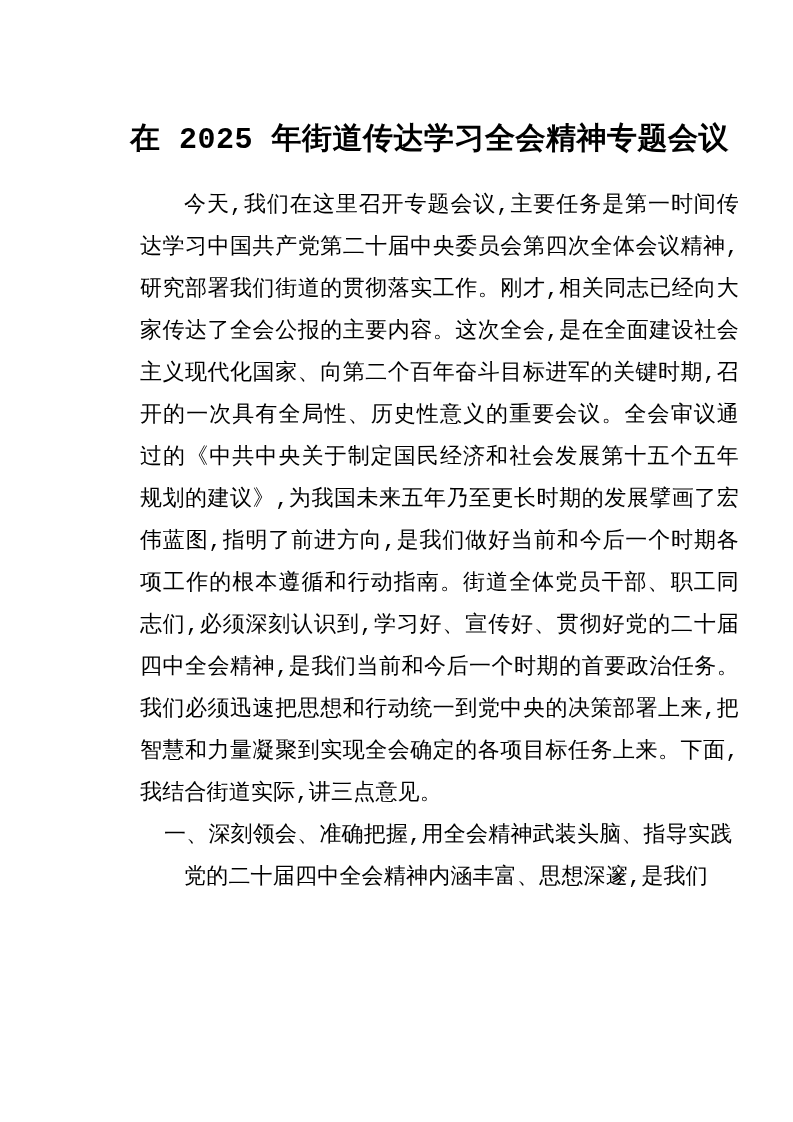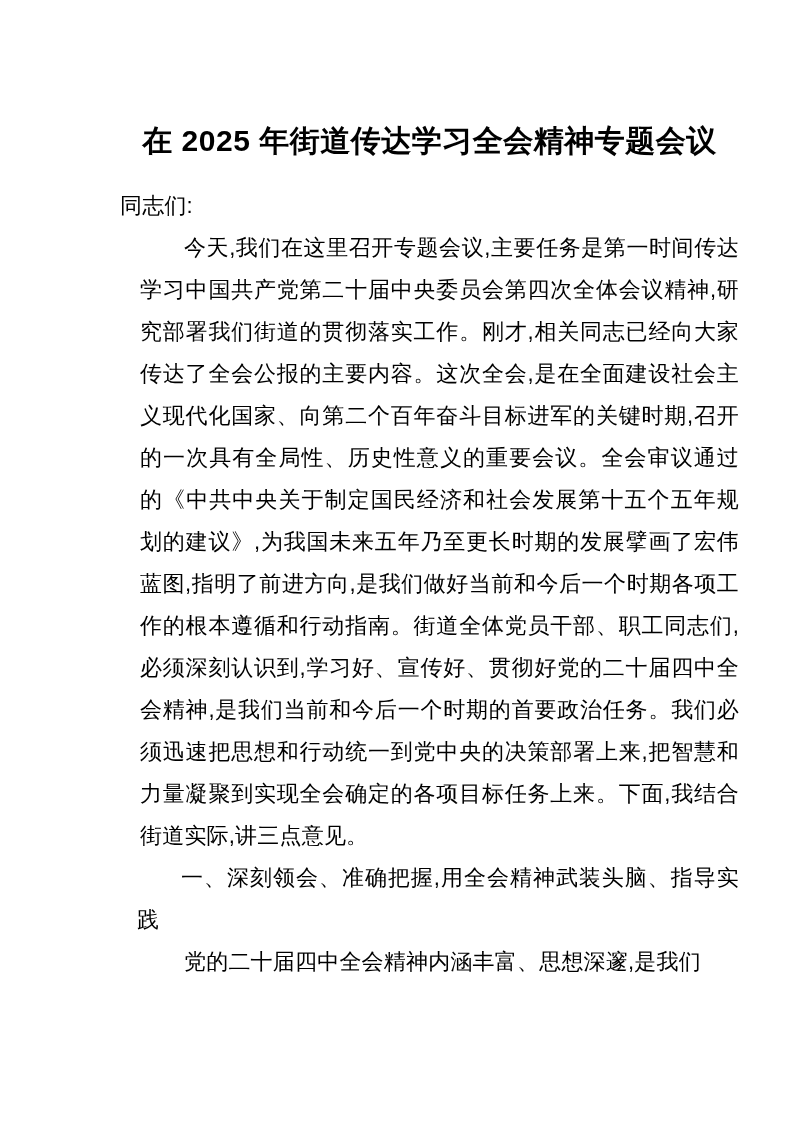--- a/index.html
+++ b/index.html
@@ -9,21 +9,21 @@
   }
   .page {
     position: relative;
     width: 793px;
     height: 1122px;
     background: #ffffff;
     color: #000000;
     overflow: hidden;
     box-sizing: border-box;
     padding: 112px 54px 0 120px;
-    font-family: Liberation Sans, sans-serif;
+    font-family: Liberation Mono, monospace;
   }
   .doc-title {
     margin: 0 0 16px 0;
     font-size: 30px;
     line-height: 57px;
     font-weight: 700;
     text-align: center;
     letter-spacing: 0.5px;
   }
   .doc-title .title-line {
@@ -42,34 +42,32 @@
   .salutation {
     text-indent: 0;
   }
   .para {
     text-indent: 2em;
     margin-left: 20px;
   }
   .section-heading {
     text-indent: 2em;
     font-weight: 400;
-    margin-left: 17px;
   }
 </style>
 </head>
 <body>
 
 <div class="page">
 
   <h1 class="doc-title">
     <span class="title-line">在 2025 年街道传达学习全会精神专题会议</span>
   </h1>
 
   <div class="body-text">
-    <p class="salutation">同志们:</p>
 
     <p class="para">今天,我们在这里召开专题会议,主要任务是第一时间传达学习中国共产党第二十届中央委员会第四次全体会议精神,研究部署我们街道的贯彻落实工作。刚才,相关同志已经向大家传达了全会公报的主要内容。这次全会,是在全面建设社会主义现代化国家、向第二个百年奋斗目标进军的关键时期,召开的一次具有全局性、历史性意义的重要会议。全会审议通过的《中共中央关于制定国民经济和社会发展第十五个五年规划的建议》,为我国未来五年乃至更长时期的发展擘画了宏伟蓝图,指明了前进方向,是我们做好当前和今后一个时期各项工作的根本遵循和行动指南。街道全体党员干部、职工同志们,必须深刻认识到,学习好、宣传好、贯彻好党的二十届四中全会精神,是我们当前和今后一个时期的首要政治任务。我们必须迅速把思想和行动统一到党中央的决策部署上来,把智慧和力量凝聚到实现全会确定的各项目标任务上来。下面,我结合街道实际,讲三点意见。</p>
 
     <p class="section-heading">一、深刻领会、准确把握,用全会精神武装头脑、指导实践</p>
 
     <p class="para">党的二十届四中全会精神内涵丰富、思想深邃,是我们</p>
   </div>
 
 </div>
 

